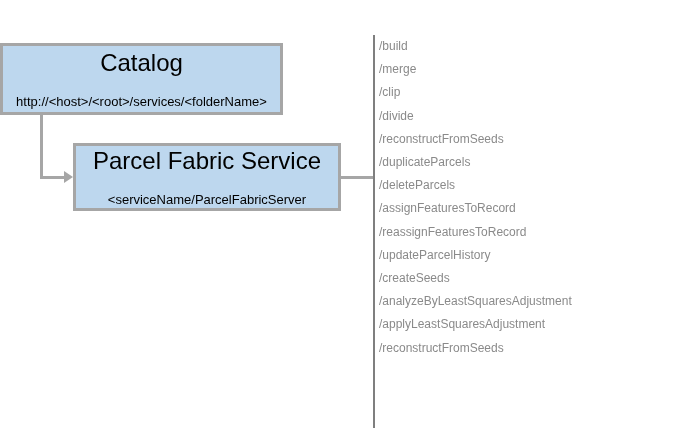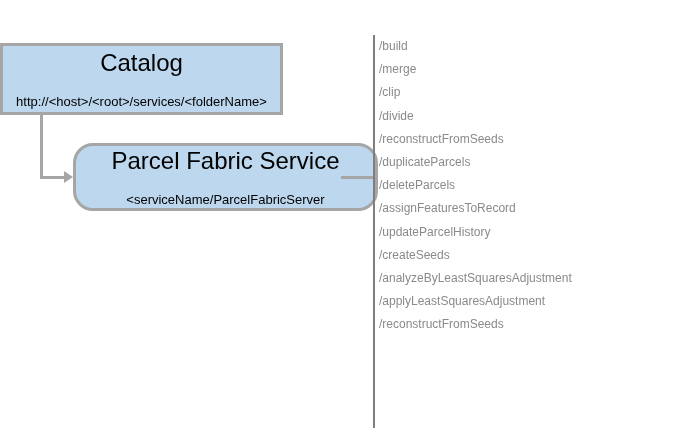--- a/index.html
+++ b/index.html
@@ -12,21 +12,21 @@
     position: absolute;
     background: #bdd7ee;
     border: 3px solid #a6a6a6;
     display: flex;
     flex-direction: column;
     align-items: center;
     justify-content: center;
     text-align: center;
   }
   .box.catalog { left: 0; top: 43px; width: 283px; height: 72px; }
-  .box.service { left: 73px; top: 143px; width: 305px; height: 68px; border-radius: 20px; }
+  .box.service { left: 73px; top: 143px; width: 268px; height: 68px; }
 
   .box-title {
     font-size: 24px;
     color: #000000;
     line-height: 1.15;
     white-space: nowrap;
   }
   .box-subtitle {
     font-size: 13px;
     color: #000000;
@@ -89,20 +89,21 @@
 
   <ul class="endpoints">
       <li>/build</li>
       <li>/merge</li>
       <li>/clip</li>
       <li>/divide</li>
       <li>/reconstructFromSeeds</li>
       <li>/duplicateParcels</li>
       <li>/deleteParcels</li>
       <li>/assignFeaturesToRecord</li>
+      <li>/reassignFeaturesToRecord</li>
       <li>/updateParcelHistory</li>
       <li>/createSeeds</li>
       <li>/analyzeByLeastSquaresAdjustment</li>
       <li>/applyLeastSquaresAdjustment</li>
       <li>/reconstructFromSeeds</li>
     </ul>
 
 </div>
 
 </body></html>

